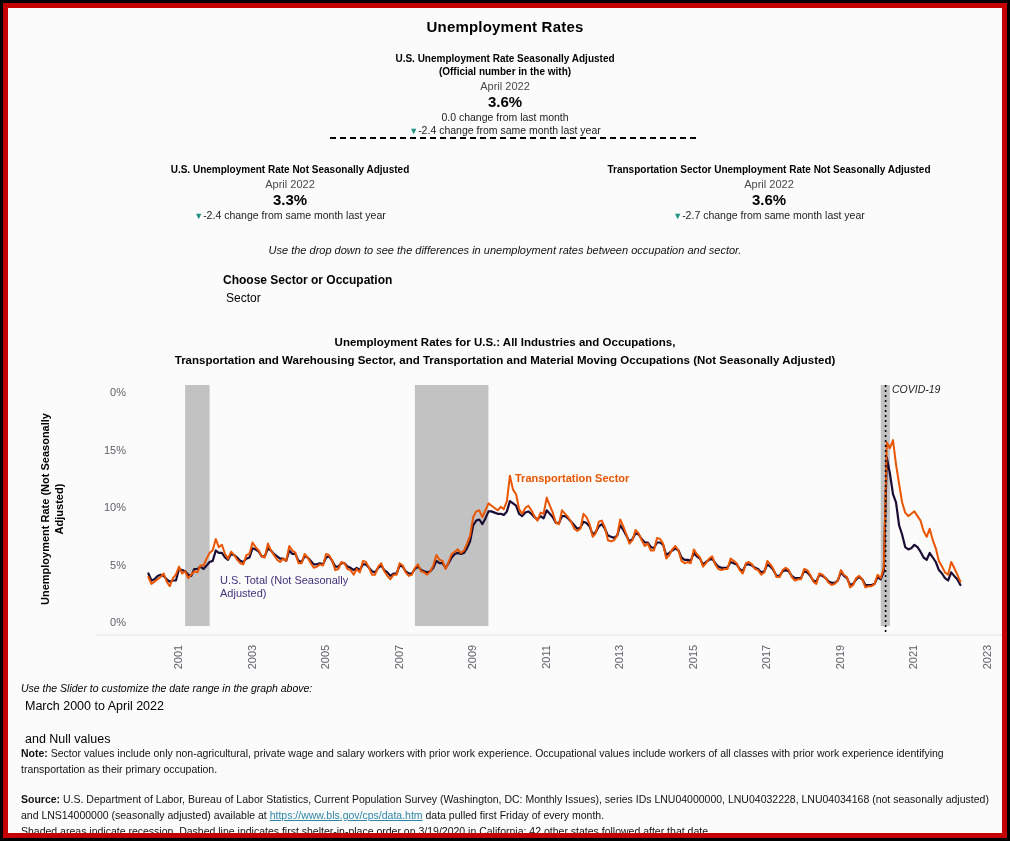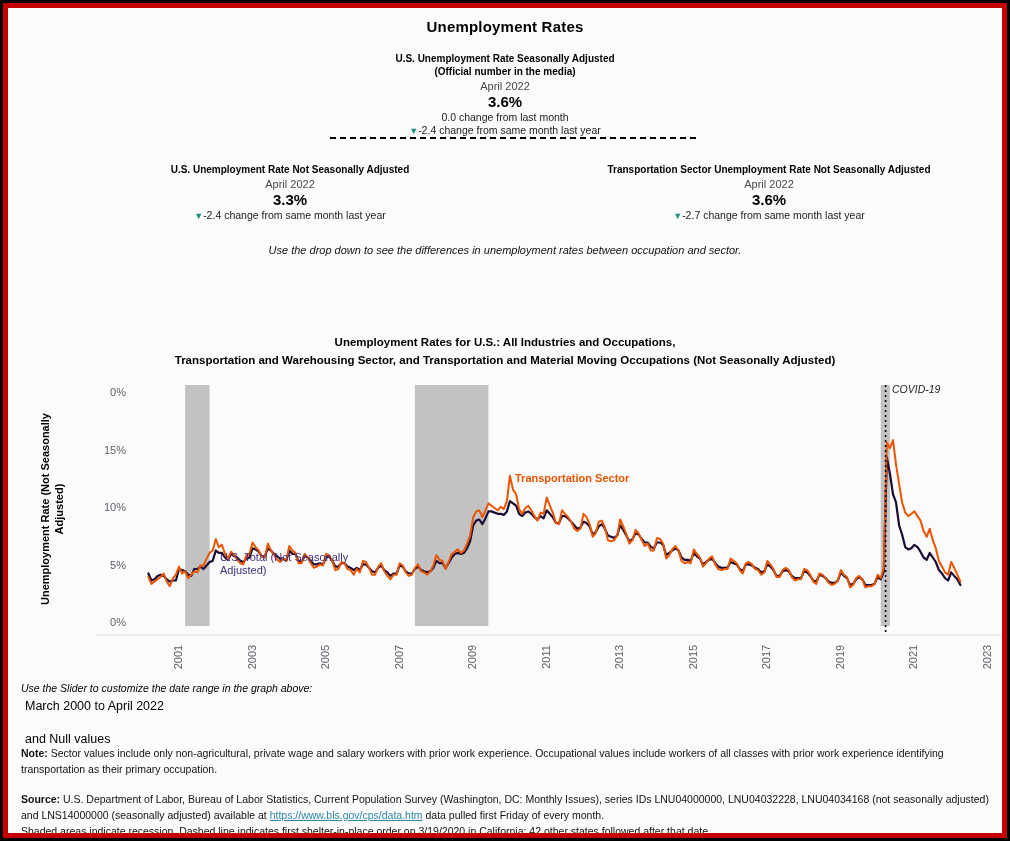--- a/index.html
+++ b/index.html
@@ -37,21 +37,21 @@
 
 <div class="frame">
   <div class="frame-inner">
 
     <div class="abs center-col" style="top:10px;">
       <div class="page-title">Unemployment Rates</div>
     </div>
 
     <div class="abs center-col" style="top:44px;">
       <div class="kpi-title">U.S. Unemployment Rate Seasonally Adjusted</div>
-      <div class="kpi-title">(Official number in the media)</div>
+      <div class="kpi-title">(Official number in the with)</div>
       <div class="kpi-period">April 2022</div>
       <div class="kpi-value">3.6%</div>
       <div class="kpi-change">0.0 change from last month</div>
       <div class="kpi-change">
         <span class="kpi-arrow" style="color:#1e9480;">▼</span><span>-2.4 change from same month last year</span>
       </div>
     </div>
 
     <div class="abs separator" style="left:322px;top:129px;width:366px;"></div>
 
@@ -70,20 +70,24 @@
       <div class="kpi-value">3.6%</div>
       <div class="kpi-change">
         <span class="kpi-arrow" style="color:#1e9480;">▼</span><span>-2.7 change from same month last year</span>
       </div>
     </div>
 
     <div class="abs center-col" style="top:236px;">
       <div class="instruction">Use the drop down to see the differences in unemployment rates between occupation and sector.</div>
     </div>
 
+    <div class="abs" style="left:215px;top:265px;">
+      <div class="param-label">Choose Sector or Occupation</div>
+      <div class="param-value">Sector</div>
+    </div>
 
     <div class="abs center-col" style="top:325px;">
       <div class="chart-title">Unemployment Rates for U.S.: All Industries and Occupations,</div>
       <div class="chart-title">Transportation and Warehousing Sector, and Transportation and Material Moving Occupations (Not Seasonally Adjusted)</div>
     </div>
 
     <svg id="plot" width="1010" height="841" viewBox="0 0 1010 841">
         <rect x="177.1" y="377" width="24.5" height="241" fill="#c2c2c2"></rect>
         <rect x="406.9" y="377" width="73.5" height="241" fill="#c2c2c2"></rect>
         <rect x="872.7" y="377" width="9.2" height="241" fill="#c2c2c2"></rect>
@@ -110,21 +114,21 @@
         <span class="xtick" style="left: 445.16px; top: 642px;">2009</span>
         <span class="xtick" style="left: 518.7px; top: 642px;">2011</span>
         <span class="xtick" style="left: 592.24px; top: 642px;">2013</span>
         <span class="xtick" style="left: 665.78px; top: 642px;">2015</span>
         <span class="xtick" style="left: 739.32px; top: 642px;">2017</span>
         <span class="xtick" style="left: 812.86px; top: 642px;">2019</span>
         <span class="xtick" style="left: 886.4px; top: 642px;">2021</span>
         <span class="xtick" style="left: 959.94px; top: 642px;">2023</span>
       </div>
 
-    <div class="abs series-label" style="left:212px;top:543px;color:#41307c;">
+    <div class="abs series-label" style="left:212px;top:566px;color:#41307c;">
       <div>U.S. Total (Not Seasonally</div>
       <div>Adjusted)</div>
     </div>
     <div class="abs series-label" style="left:507px;top:464px;color:#eb5500;font-weight:bold;">Transportation Sector</div>
     <div class="abs covid-label" style="left:884px;top:375px;">COVID-19</div>
 
     <div class="abs slider-note" style="left:13px;top:674px;">Use the Slider to customize the date range in the graph above:</div>
     <div class="abs slider-range" style="left:17px;top:690px;">March 2000 to April 2022</div>
     <div class="abs slider-range" style="left:17px;top:707px;margin-top:16px;">and Null values</div>
 

